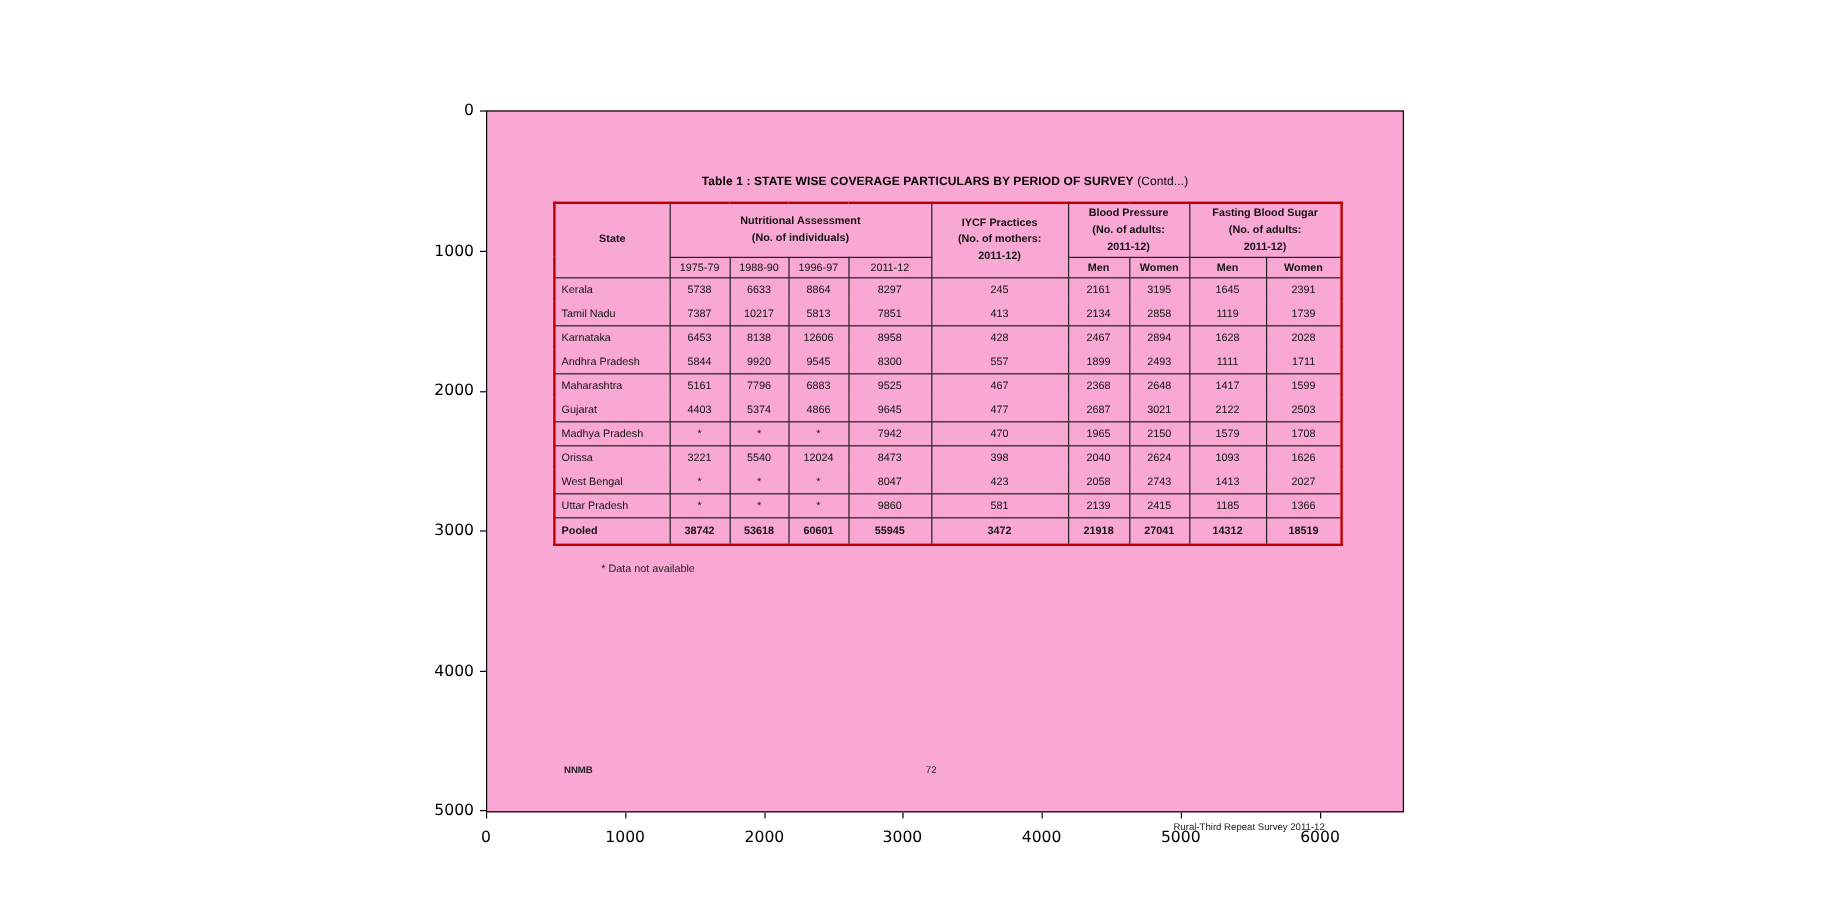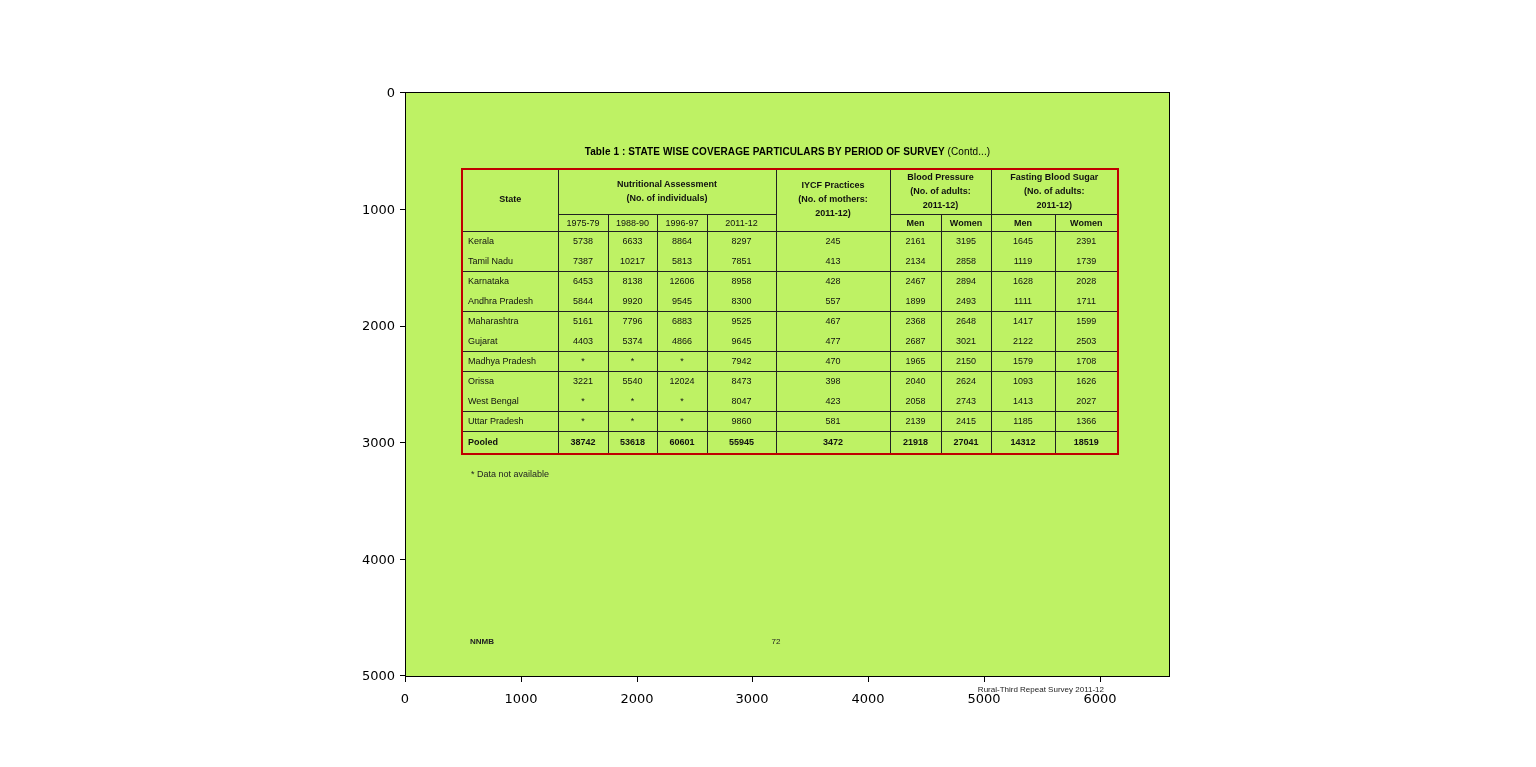--- a/index.html
+++ b/index.html
@@ -4,21 +4,21 @@
 <style>
   * { margin:0; padding:0; box-sizing:border-box; }
   html,body { background:#ffffff; }
   body { width:1536px; height:767px; position:relative; overflow:hidden;
          font-family:"Liberation Sans", sans-serif; color:#111; }
 
   .canvas { position:absolute; left:0; top:0; width:1536px; height:767px; background:#fff; }
 
   
   .plot-area { position:absolute; left:405px; top:92px; width:765px; height:585px;
-               border:1px solid #000; background:#bef264; }
+               border:1px solid #000; background:#f9a8d4; }
 
   .ylabel { position:absolute; left:330px; width:65px; text-align:right;
             font-size:13px; font-family:"DejaVu Sans", sans-serif; color:#000; }
   .xlabel { position:absolute; top:691px; width:52px; text-align:center;
             font-size:13px; font-family:"DejaVu Sans", sans-serif; color:#000; }
   .ytick  { position:absolute; left:400px; width:5px; height:1px; background:#000; }
   .xtick  { position:absolute; top:677px; width:1px; height:5px; background:#000; }
 
   
   .doc-title { position:absolute; left:0; top:53px; width:100%; text-align:center;
@@ -33,21 +33,21 @@
                                  overflow:hidden; }
   .doc-table thead th { border-bottom:1px solid #222; vertical-align:middle; }
   .doc-table th.h { white-space:pre-line; line-height:1.55; font-weight:bold; height:45px; }
   .doc-table tr.sub th { height:17px; font-weight:normal; }
   .doc-table tr.sub th.mw { font-weight:bold; }
   .doc-table tbody td { height:20px; vertical-align:middle; }
   .doc-table tbody tr.group-end td { border-bottom:1px solid #222; }
   .doc-table td.state { text-align:left; padding-left:5px; }
   .doc-table tr.pooled td { font-weight:bold; height:23px; }
 
-  .doc-footnote { position:absolute; left:65px; top:376px; font-size:9px; color:#222; }
+  .doc-footnote { position:absolute; left:95px; top:376px; font-size:9px; color:#222; }
   .doc-footer-left  { position:absolute; left:64px;  top:544px; font-size:8px; color:#222;font-weight:bold; }
   .doc-footer-center{ position:absolute; left:355px; top:544px; width:30px; text-align:center;
                       font-size:8px; color:#222; }
   .doc-footer-right { position:absolute; left:498px; top:544px; width:200px; text-align:right;
                       font-size:8px; color:#222;margin-top:48px; }
 </style>
 </head>
 <body>
 
 <div class="canvas">

